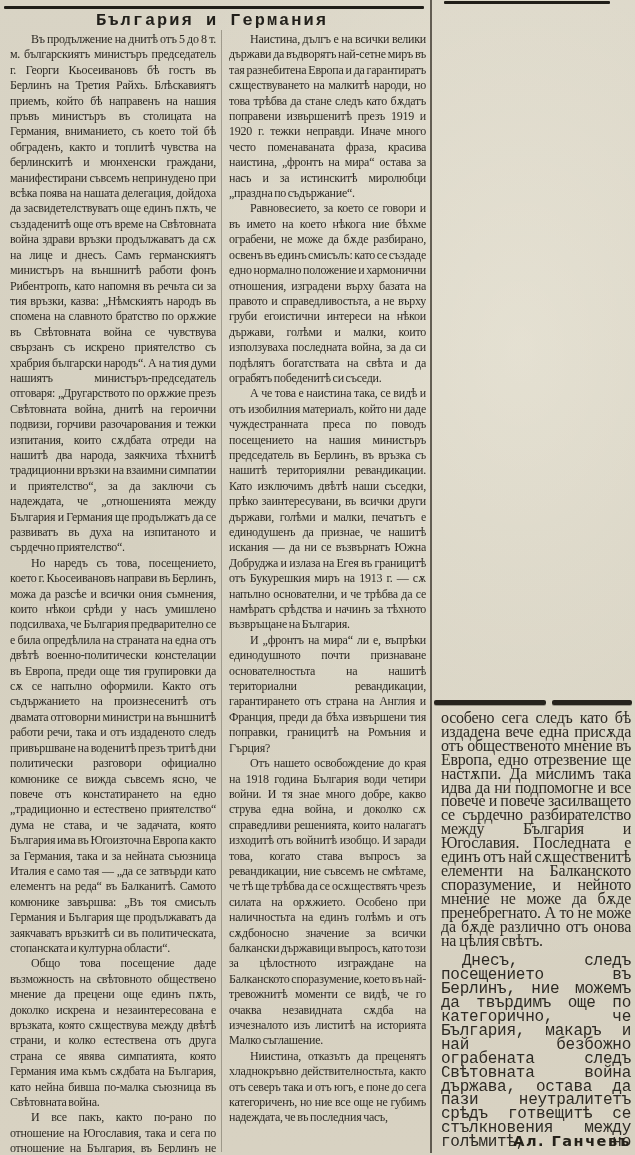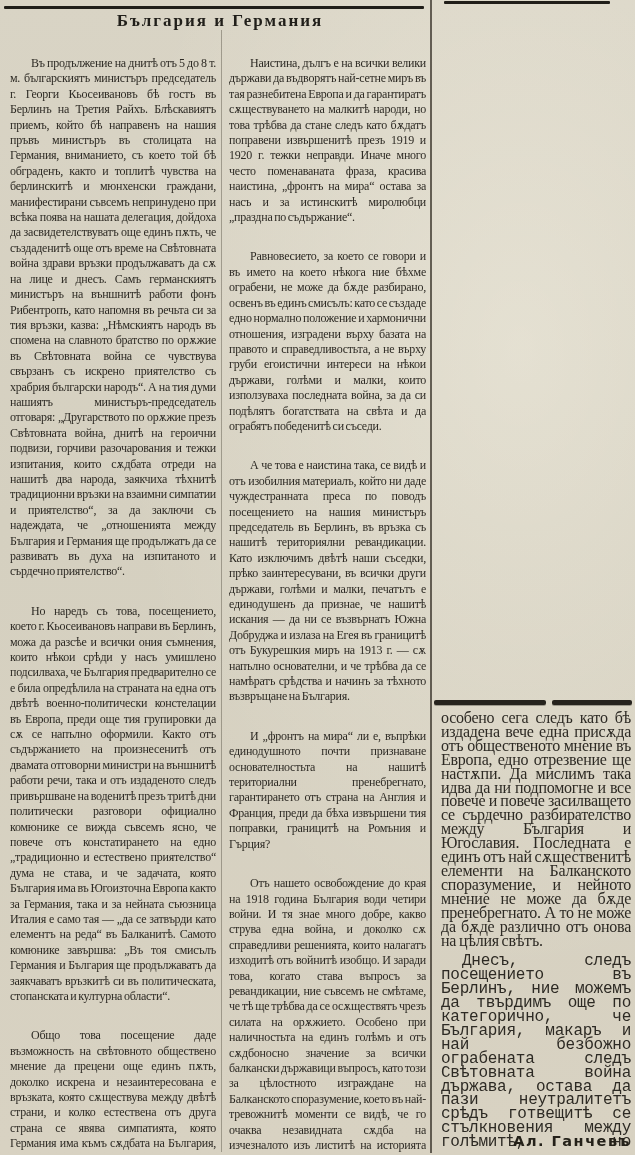--- a/index.html
+++ b/index.html
@@ -9,40 +9,40 @@
       radial-gradient(ellipse at 82% 30%, rgba(255,252,240,.35) 0%, rgba(255,252,240,0) 55%),
       linear-gradient(180deg,#d9d4c5 0%,#d5d0c0 45%,#d8d2c2 100%);
     font-family:"Liberation Serif", serif;
     color:#2d2a24;
   }
   .hrule{position:absolute;background:#201e19;border-radius:1px;}
   .vrule{position:absolute;width:1px;}
   .vrule.light{background:rgba(70,64,52,.40);}
   .vrule.dark{background:rgba(45,40,32,.70);width:2px;}
   .title{
-    position:absolute;left:12px;top:11px;width:416px;
+    position:absolute;left:4px;top:11px;width:416px;
     text-align:center;
-    font-family:Liberation Serif, serif;
+    font-family:Liberation Mono, monospace;
     font-weight:bold;font-size:17px;letter-spacing:2px;
     color:#211f1a;
   }
   .col{
     position:absolute;overflow:hidden;
     font-size:12px;line-height:15.4px;
     letter-spacing:-0.25px;word-spacing:-1px;
     text-align:justify;
   }
   .col-left{left:10px;top:32px;width:206px;height:1121px;}
   .col-mid{left:229px;top:32px;width:197px;height:1121px;}
   .col-right{
     left:441px;top:711px;width:190px;height:440px;
     font-size:16px;line-height:13.9px;
   }
   .para{margin:0;}
-  .para.indent{text-indent:21px;margin-top:24px;}
+  .para.indent{text-indent:21px;}
   .para.gap{margin-top:8px;font-family:Liberation Mono, monospace;}
   .divider-seg{position:absolute;height:5px;background:#26231d;border-radius:2px;box-shadow:0 1px 0 rgba(40,36,28,.35);}
   .signature{
     margin-top:14px;padding-right:16px;
     text-align:right;
     font-family:"DejaVu Sans", sans-serif;
     font-weight:bold;font-size:14.5px;letter-spacing:1.5px;
     color:#242119;
   }
 </style>
@@ -62,21 +62,21 @@
   <div class="col col-left">
       <p class="para indent">Въ продължение на днитѣ отъ 5 до 8 т. м. българскиятъ министъръ председатель г. Георги Кьосеивановъ бѣ гостъ въ Берлинъ на Третия Райхъ. Блѣскавиятъ приемъ, който бѣ направенъ на нашия пръвъ министъръ въ столицата на Германия, вниманието, съ което той бѣ обграденъ, както и топлитѣ чувства на берлинскитѣ и мюнхенски граждани, манифестирани съвсемъ непринудено при всѣка поява на нашата делегация, дойдоха да засвидетелствуватъ още единъ пѫть, че създаденитѣ още отъ време на Свѣтовната война здрави връзки продължаватъ да сѫ на лице и днесъ. Самъ германскиятъ министъръ на външнитѣ работи фонъ Рибентропъ, като напомня въ речьта си за тия връзки, казва: „Нѣмскиятъ народъ въ спомена на славното братство по орѫжие въ Свѣтовната война се чувствува свързанъ съ искрено приятелство съ храбрия български народъ“. А на тия думи нашиятъ министъръ-председатель отговаря: „Другарството по орѫжие презъ Свѣтовната война, днитѣ на героични подвизи, горчиви разочарования и тежки изпитания, които сѫдбата отреди на нашитѣ два народа, заякчиха тѣхнитѣ традиционни връзки на взаимни симпатии и приятелство“, за да заключи съ надеждата, че „отношенията между България и Германия ще продължатъ да се развиватъ въ духа на изпитаното и сърдечно приятелство“.</p>
       <p class="para indent">Но наредъ съ това, посещението, което г. Кьосеивановъ направи въ Берлинъ, можа да разсѣе и всички ония съмнения, които нѣкои срѣди у насъ умишлено подсилваха, че България предварително се е била опредѣлила на страната на една отъ двѣтѣ военно-политически констелации въ Европа, преди още тия групировки да сѫ се напълно оформили. Както отъ съдържанието на произнесенитѣ отъ двамата отговорни министри на външнитѣ работи речи, така и отъ издаденото следъ привършване на воденитѣ презъ тритѣ дни политически разговори официално комюнике се вижда съвсемъ ясно, че повече отъ констатирането на едно „традиционно и естествено приятелство“ дума не става, и че задачата, която България има въ Югоизточна Европа както за Германия, така и за нейната съюзница Италия е само тая — „да се затвърди като елементъ на реда“ въ Балканитѣ. Самото комюнике завършва: „Въ тоя смисълъ Германия и България ще продължаватъ да заякчаватъ връзкитѣ си въ политическата, стопанската и културна области“.</p>
       <p class="para indent">Общо това посещение даде възможность на свѣтовното обществено мнение да прецени още единъ пѫть, доколко искрена и незаинтересована е връзката, която сѫществува между двѣтѣ страни, и колко естествена отъ друга страна се явява симпатията, която Германия има къмъ сѫдбата на България, като нейна бивша по-малка съюзница въ Свѣтовната война.</p>
       <p class="para indent">И все пакъ, както по-рано по отношение на Югославия, така и сега по отношение на България, въ Берлинъ не поискаха никакви писмени обвързвания,</p>
     </div>
   <div class="col col-mid">
       <p class="para indent">Наистина, дългъ е на всички велики държави да въдворятъ най-сетне миръ въ тая разнебитена Европа и да гарантиратъ сѫществуването на малкитѣ народи, но това трѣбва да стане следъ като бѫдатъ поправени извършенитѣ презъ 1919 и 1920 г. тежки неправди. Иначе много често поменаваната фраза, красива наистина, „фронтъ на мира“ остава за насъ и за истинскитѣ миролюбци „праздна по съдържание“.</p>
       <p class="para indent">Равновесието, за което се говори и въ името на което нѣкога ние бѣхме ограбени, не може да бѫде разбирано, освенъ въ единъ смисълъ: като се създаде едно нормално положение и хармонични отношения, изградени върху базата на правото и справедливостьта, а не върху груби егоистични интереси на нѣкои държави, голѣми и малки, които използуваха последната война, за да си подѣлятъ богатствата на свѣта и да ограбятъ победенитѣ си съседи.</p>
       <p class="para indent">А че това е наистина така, се видѣ и отъ изобилния материалъ, който ни даде чуждестранната преса по поводъ посещението на нашия министъръ председатель въ Берлинъ, въ връзка съ нашитѣ териториялни ревандикации. Като изключимъ двѣтѣ наши съседки, прѣко заинтересувани, въ всички други държави, голѣми и малки, печатътъ е единодушенъ да признае, че нашитѣ искания — да ни се възвърнатъ Южна Добруджа и излаза на Егея въ границитѣ отъ Букурешкия миръ на 1913 г. — сѫ напълно основателни, и че трѣбва да се намѣратъ срѣдства и начинъ за тѣхното възвръщане на България.</p>
-      <p class="para indent">И „фронтъ на мира“ ли е, въпрѣки единодушното почти признаване основателностьта на нашитѣ териториални пренебрегнато, гарантирането отъ страна на Англия и Франция, преди да бѣха извършени тия поправки, границитѣ на Ромъния и Гърция?</p>
+      <p class="para indent">И „фронтъ на мира“ ли е, въпрѣки единодушното почти признаване основателностьта на нашитѣ териториални ревандикации, гарантирането отъ страна на Англия и Франция, преди да бѣха извършени тия поправки, границитѣ на Ромъния и Гърция?</p>
       <p class="para indent">Отъ нашето освобождение до края на 1918 година България води четири войни. И тя знае много добре, какво струва една война, и доколко сѫ справедливи решенията, които налагатъ изходитѣ отъ войнитѣ изобщо. И заради това, когато става въпросъ за ревандикации, ние съвсемъ не смѣтаме, че тѣ ще трѣбва да се осѫществятъ чрезъ силата на орѫжието. Особено при наличностьта на единъ голѣмъ и отъ сѫдбоносно значение за всички балкански държавици въпросъ, като този за цѣлостното изграждане на Балканското споразумение, което въ най-тревожнитѣ моменти се видѣ, че го очаква незавидната сѫдба на изчезналото изъ листитѣ на историята Малко съглашение.</p>
       <p class="para indent">Ниистина, отказътъ да преценятъ хладнокръвно действителностьта, както отъ северъ така и отъ югъ, е поне до сега категориченъ, но ние все още не губимъ надеждата, че въ последния часъ,</p>
     </div>
 
   <div class="divider-seg" style="left:434px;top:700px;width:112px;"></div>
   <div class="divider-seg" style="left:552px;top:700px;width:80px;"></div>
 
   <div class="col col-right">
 
   <p class="para">особено сега следъ като бѣ издадена вече една присѫда отъ общественото мнение въ Европа, едно отрезвение ще настѫпи. Да мислимъ така идва да ни подпомогне и все повече и повече засилващето се сърдечно разбирателство между България и Югославия. Последната е единъ отъ най сѫщественитѣ елементи на Балканското споразумение, и нейното мнение не може да бѫде пренебрегнато. А то не може да бѫде различно отъ онова на цѣлия свѣтъ.</p>

